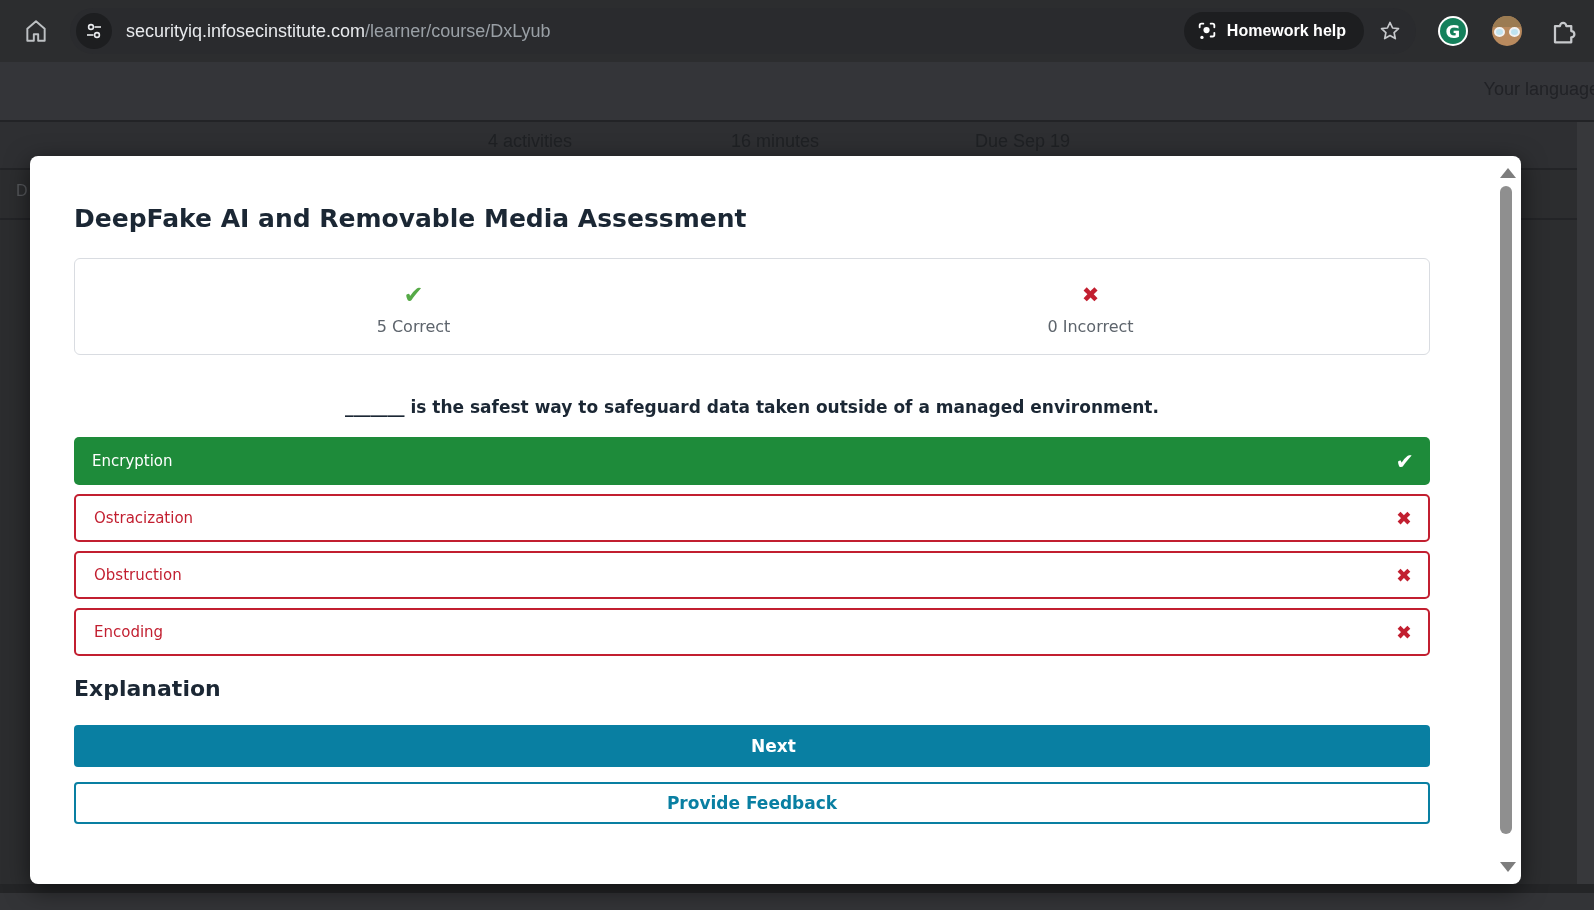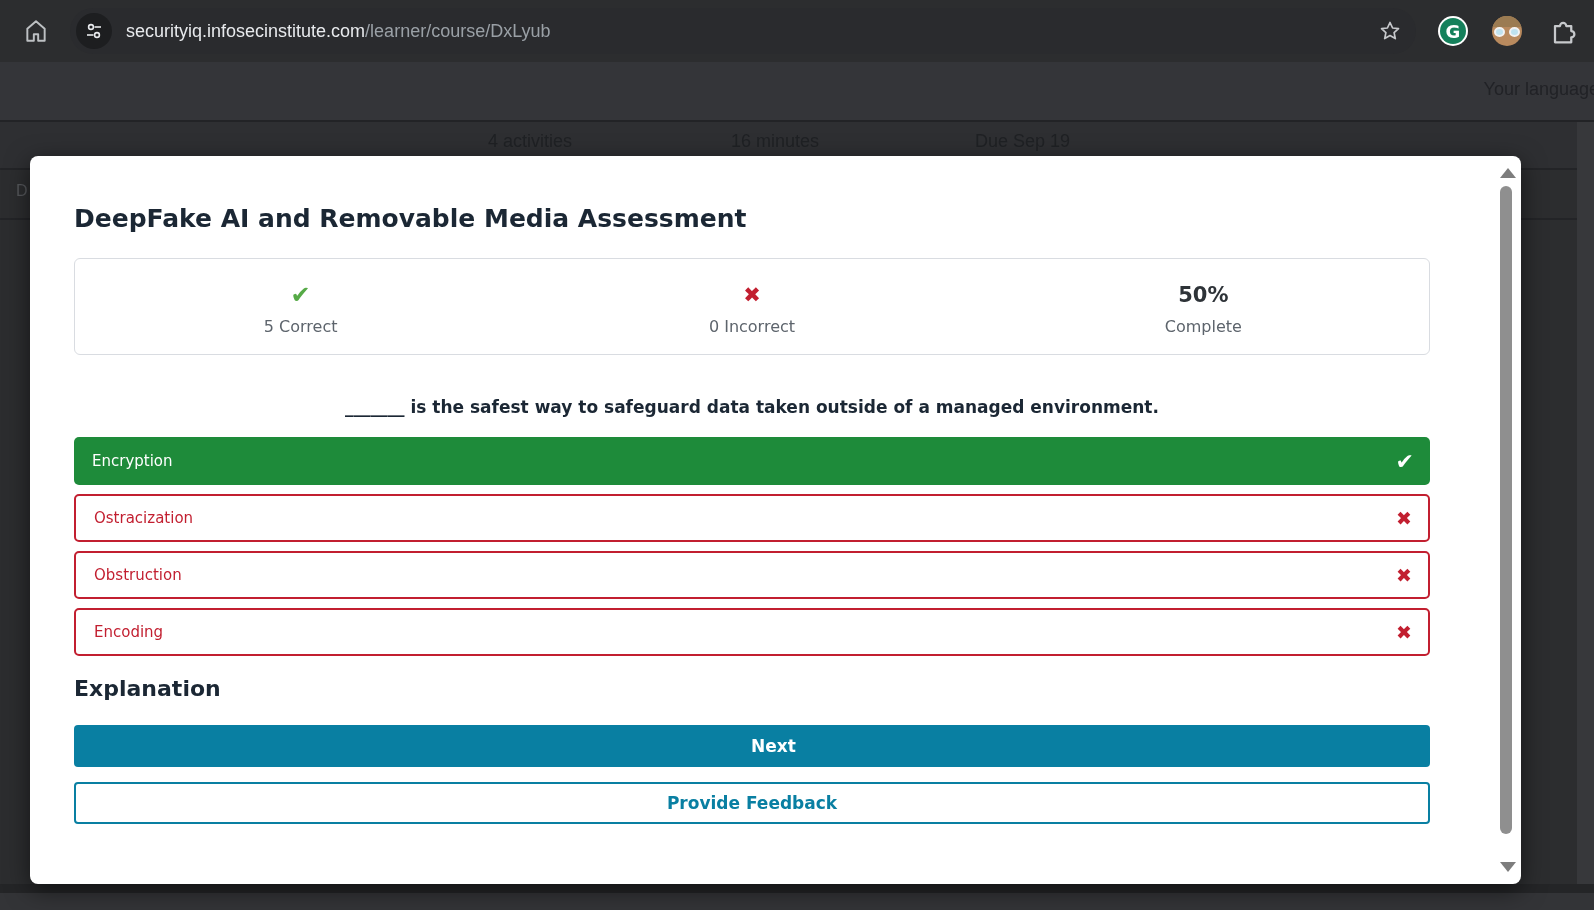--- a/index.html
+++ b/index.html
@@ -127,20 +127,28 @@
           <circle cx="6" cy="5" r="2.4" fill="none" stroke="#e8eaed" stroke-width="1.6"></circle>
           <line x1="9.5" y1="5" x2="16" y2="5" stroke="#e8eaed" stroke-width="1.6"></line>
           <circle cx="12" cy="13" r="2.4" fill="none" stroke="#e8eaed" stroke-width="1.6"></circle>
           <line x1="2" y1="13" x2="8.5" y2="13" stroke="#e8eaed" stroke-width="1.6"></line>
         </svg>
       </div>
       <div class="url">
         <span>securityiq.infosecinstitute.com</span><span class="path">/learner/course/DxLyub</span>
       </div>
 
+      <div class="hw-chip">
+        <svg width="22" height="22" viewBox="0 0 24 24">
+          <path d="M4 8 V6 a2 2 0 0 1 2-2 h2 M16 4 h2 a2 2 0 0 1 2 2 v2 M20 14 v2 a2 2 0 0 1-2 2 h-2" fill="none" stroke="#fff" stroke-width="2" stroke-linecap="round"></path>
+          <circle cx="11.5" cy="11" r="3.4" fill="#fff"></circle>
+          <circle cx="6.5" cy="19" r="1.8" fill="#fff"></circle>
+        </svg>
+        <span class="label">Homework help</span>
+      </div>
 
       <div class="star">
         <svg width="24" height="24" viewBox="0 0 24 24">
           <path d="M12 3.5 L14.6 9 L20.5 9.7 L16.1 13.7 L17.3 19.6 L12 16.6 L6.7 19.6 L7.9 13.7 L3.5 9.7 L9.4 9 Z" fill="none" stroke="#c7c9cc" stroke-width="1.7" stroke-linejoin="round"></path>
         </svg>
       </div>
     </div>
 
     <div class="ext-icons">
       <div class="grammarly">
@@ -182,24 +190,20 @@
 
     <div class="stats-box">
       <div class="stat-col">
         <div class="stat-icon green">✔</div>
         <div class="stat-label">5 Correct</div>
       </div>
       <div class="stat-col">
         <div class="stat-icon red">✖</div>
         <div class="stat-label">0 Incorrect</div>
       </div>
-      <div class="stat-col">
-        <div class="stat-value">50%</div>
-        <div class="stat-label">Complete</div>
-      </div>
     </div>
 
     <div class="question">_______ is the safest way to safeguard data taken outside of a managed environment.</div>
 
     <div class="options">
       <div class="option correct">
         <span>Encryption</span>
         <span class="mark">✔</span>
       </div>
       <div class="option incorrect">

